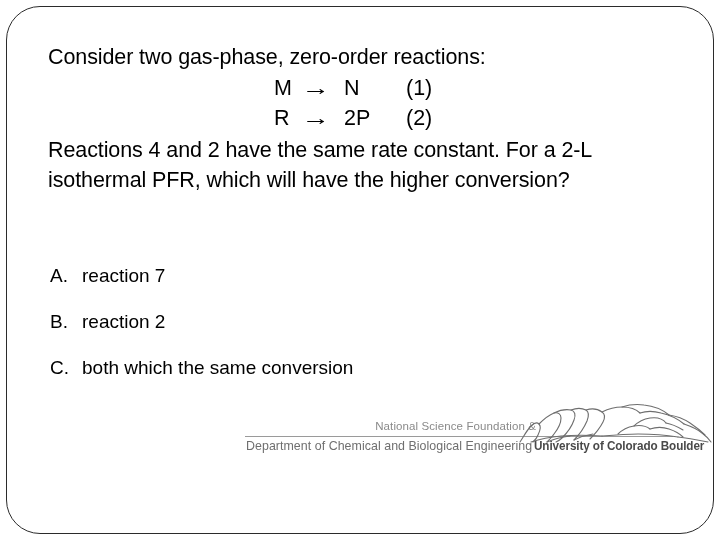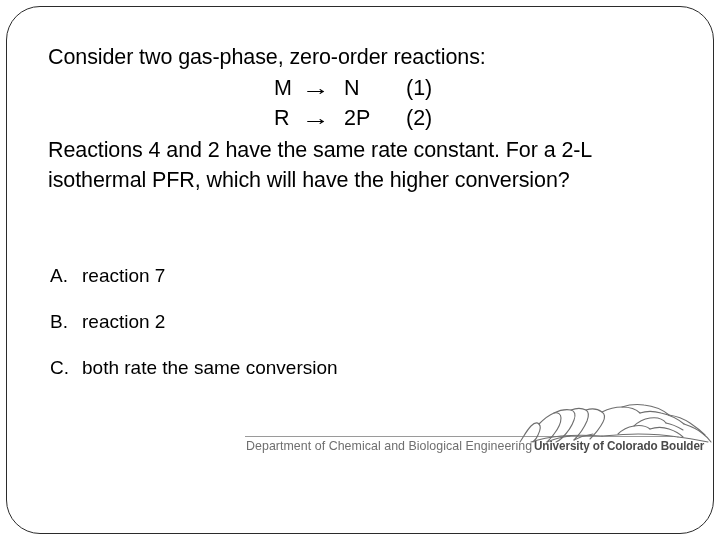--- a/index.html
+++ b/index.html
@@ -212,27 +212,28 @@
       <span class="answer-text">reaction 7</span>
     </div>
 
     <div class="answer-item">
       <span class="answer-letter">B.</span>
       <span class="answer-text">reaction 2</span>
     </div>
 
     <div class="answer-item">
       <span class="answer-letter">C.</span>
-      <span class="answer-text">both rate the same conversion</span>
+      <span class="answer-text">both which the same conversion</span>
     </div>
 
   </div>
 
   <div class="footer">
 
+    <div class="footer-nsf">National Science Foundation &amp;</div>
 
     <div class="footer-rule"></div>
 
     <div class="footer-dept">Department of Chemical and Biological Engineering</div>
 
     <div class="cu-logo">
       <svg viewBox="0 0 196 44" xmlns="http://www.w3.org/2000/svg">
         <g fill="none" stroke="#6e6e6e" stroke-width="1.1" stroke-linecap="round" stroke-linejoin="round">
           <path d="M2 40 C6 34 9 28 13 24 C16 21 19 20 21 22 C23 24 22 29 20 33 C19 36 17 38 15 40"></path>
           <path d="M21 22 C26 17 31 13 36 11 C40 10 43 12 43 16 C43 21 40 27 36 32 C34 35 31 38 29 40"></path>

